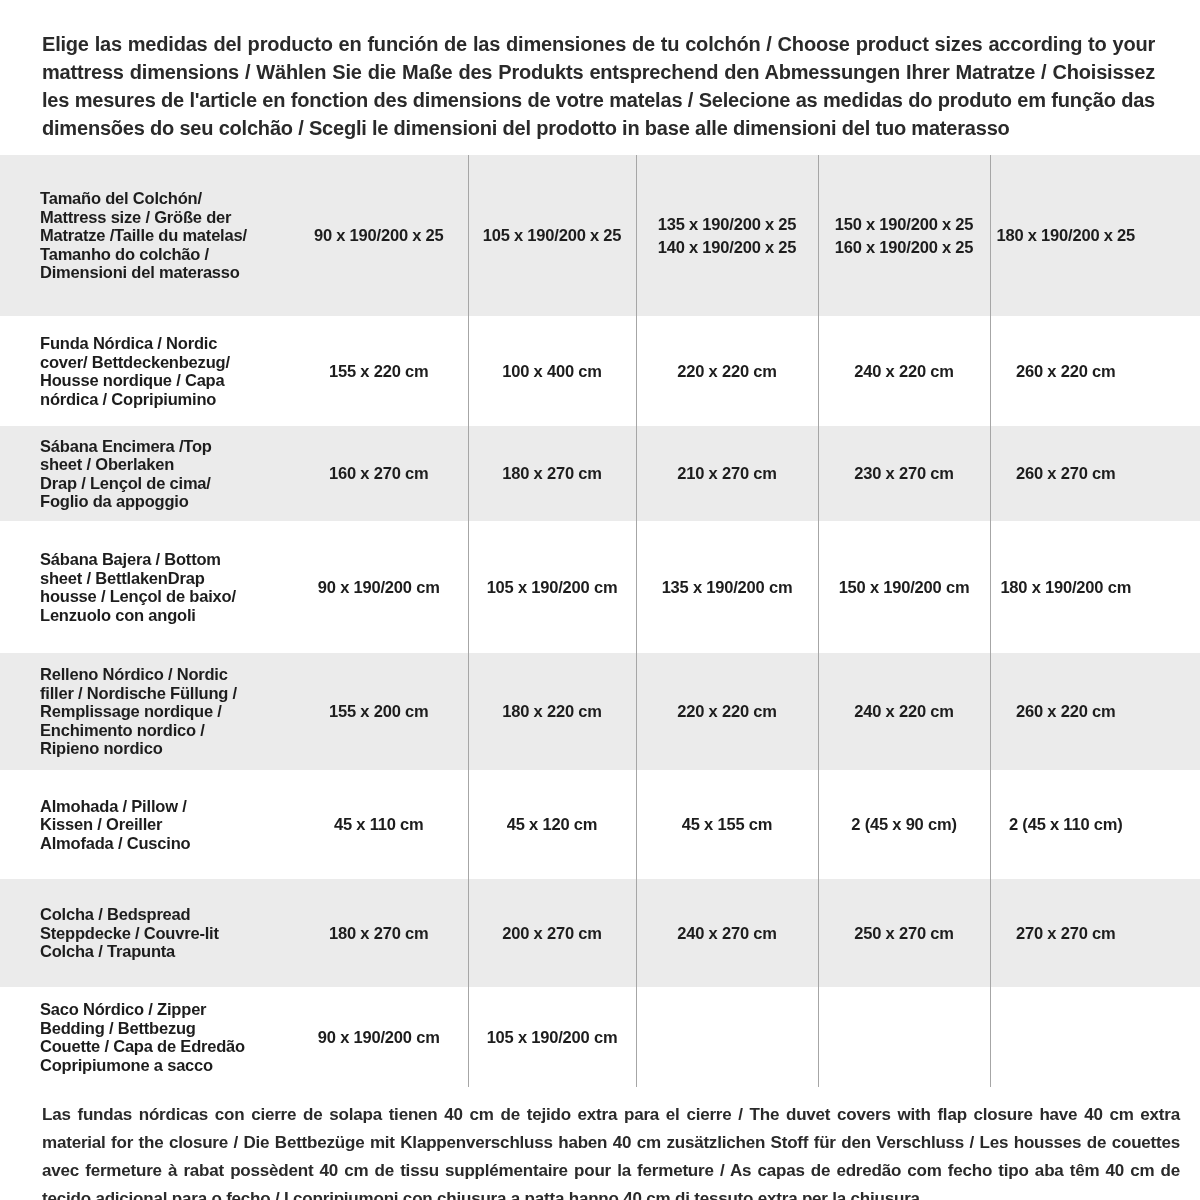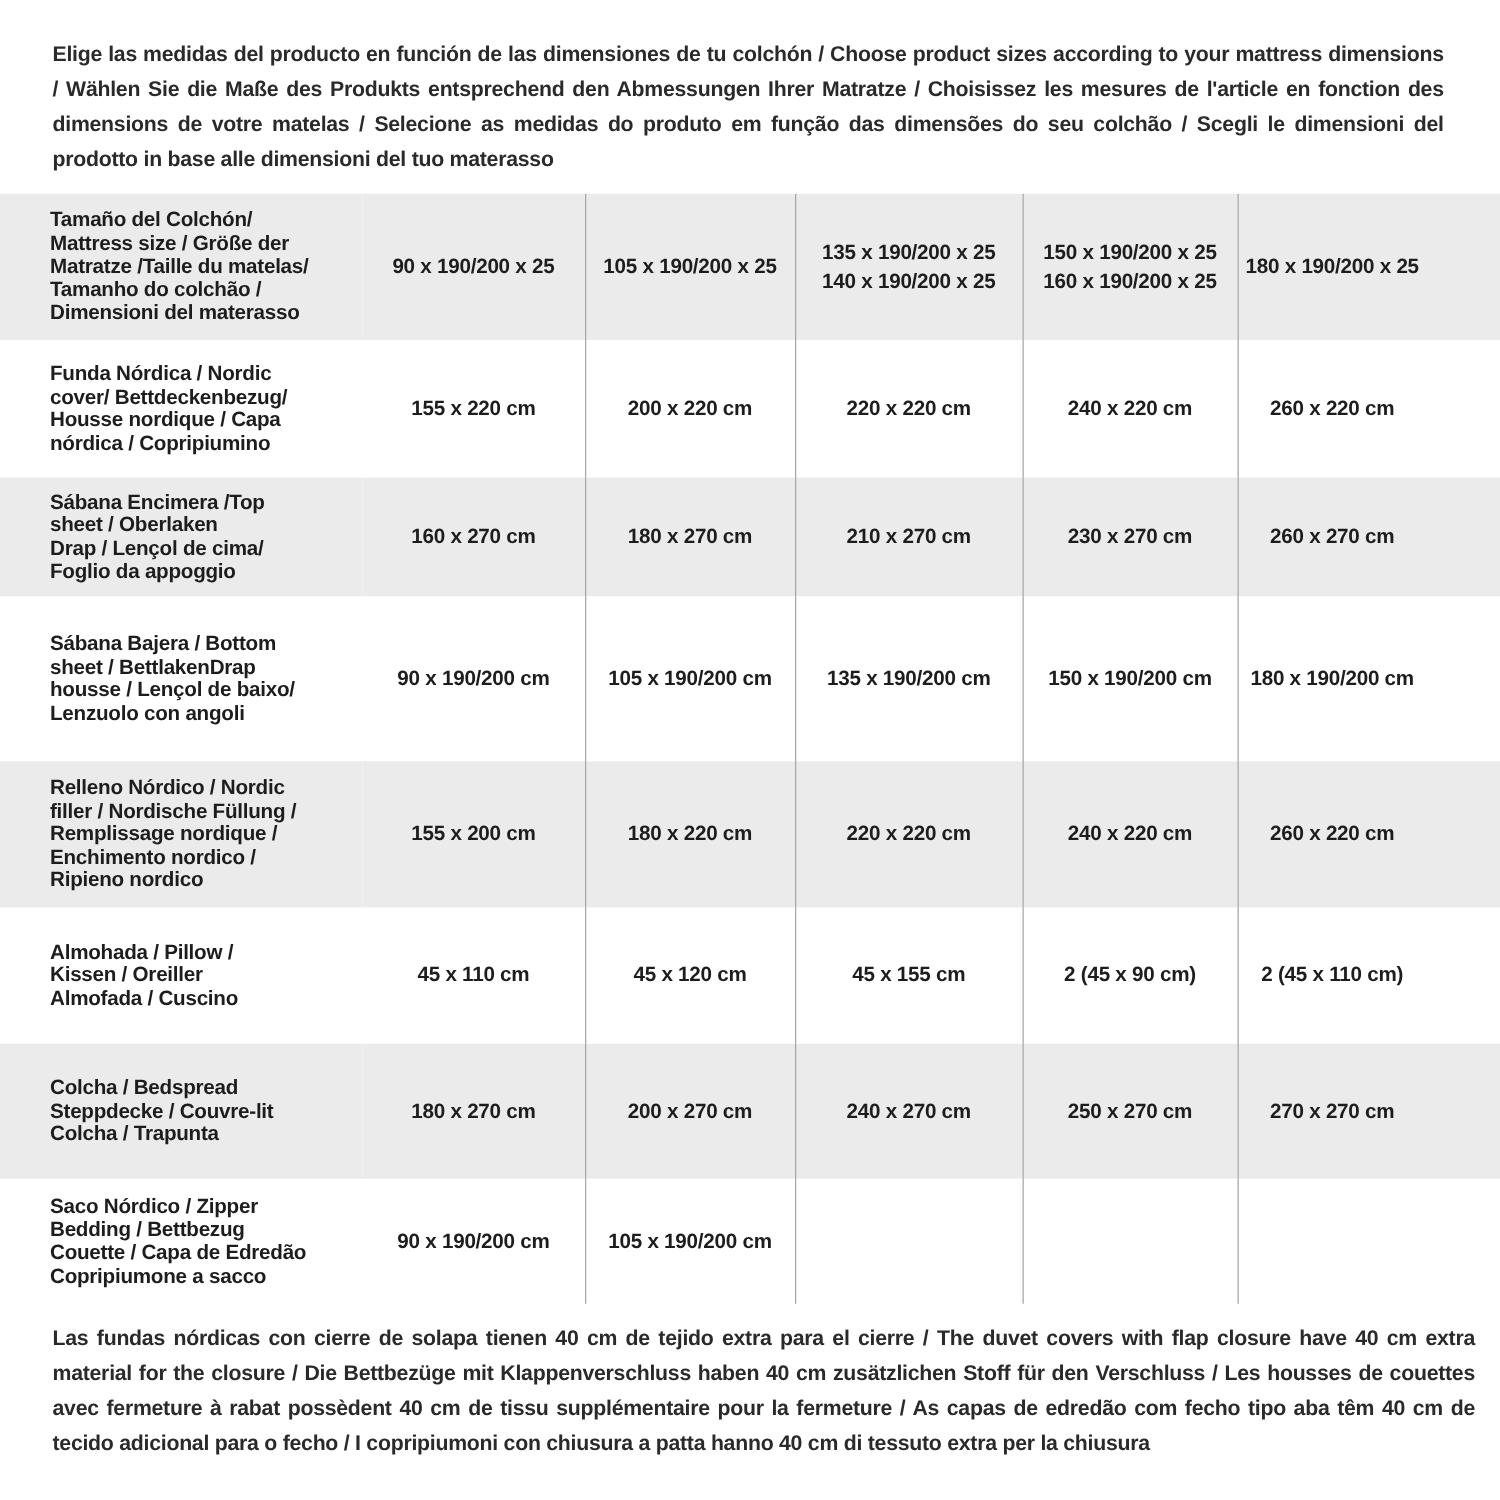--- a/index.html
+++ b/index.html
@@ -10,21 +10,21 @@
   body {
     width: 1200px;
     height: 1200px;
     font-family: "Liberation Sans", "DejaVu Sans", sans-serif;
     font-weight: 700;
     color: #1d1d1d;
     overflow: hidden;
   }
   .intro {
     margin: 30px 45px 0 42px;
-    font-size: 17px;
+    font-size: 20px;
     line-height: 28px;
     letter-spacing: -0.2px;
     text-align: justify;
     color: #2a2a2a;
     font-stretch: condensed;
   }
   table.size-table {
     margin-top: 13px;
     width: 1200px;
     border-collapse: collapse;
@@ -67,41 +67,41 @@
 <table class="size-table">
   <colgroup>
     <col style="width:290px">
       <col style="width:178px">
       <col style="width:168px">
     <col style="width:182px">
       <col style="width:172px">
       <col style="width:210px">
   </colgroup>
   <tbody>
-    <tr class="shade" style="height:117px">
+    <tr class="shade" style="height:161px">
       <td class="lbl">Tamaño del Colchón/
 Mattress size / Größe der
 Matratze /Taille du matelas/
 Tamanho do colchão /
 Dimensioni del materasso</td>
       <td class="val">90 x 190/200 x 25</td>
       <td class="val div">105 x 190/200 x 25</td>
       <td class="val div">135 x 190/200 x 25
 140 x 190/200 x 25</td>
       <td class="val div">150 x 190/200 x 25
 160 x 190/200 x 25</td>
       <td class="val div last">180 x 190/200 x 25</td>
     </tr>
     <tr style="height:110px">
       <td class="lbl">Funda Nórdica /  Nordic
 cover/ Bettdeckenbezug/
 Housse nordique  / Capa
 nórdica / Copripiumino</td>
       <td class="val">155 x 220 cm</td>
-      <td class="val div">200 x 220 cm</td>
+      <td class="val div">100 x 400 cm</td>
       <td class="val div">220 x 220 cm</td>
       <td class="val div">240 x 220 cm</td>
       <td class="val div last">260 x 220 cm</td>
     </tr>
     <tr class="shade" style="height:95px">
       <td class="lbl">Sábana Encimera /Top
 sheet / Oberlaken
 Drap / Lençol de cima/
 Foglio da appoggio</td>
       <td class="val">160 x 270 cm</td>

